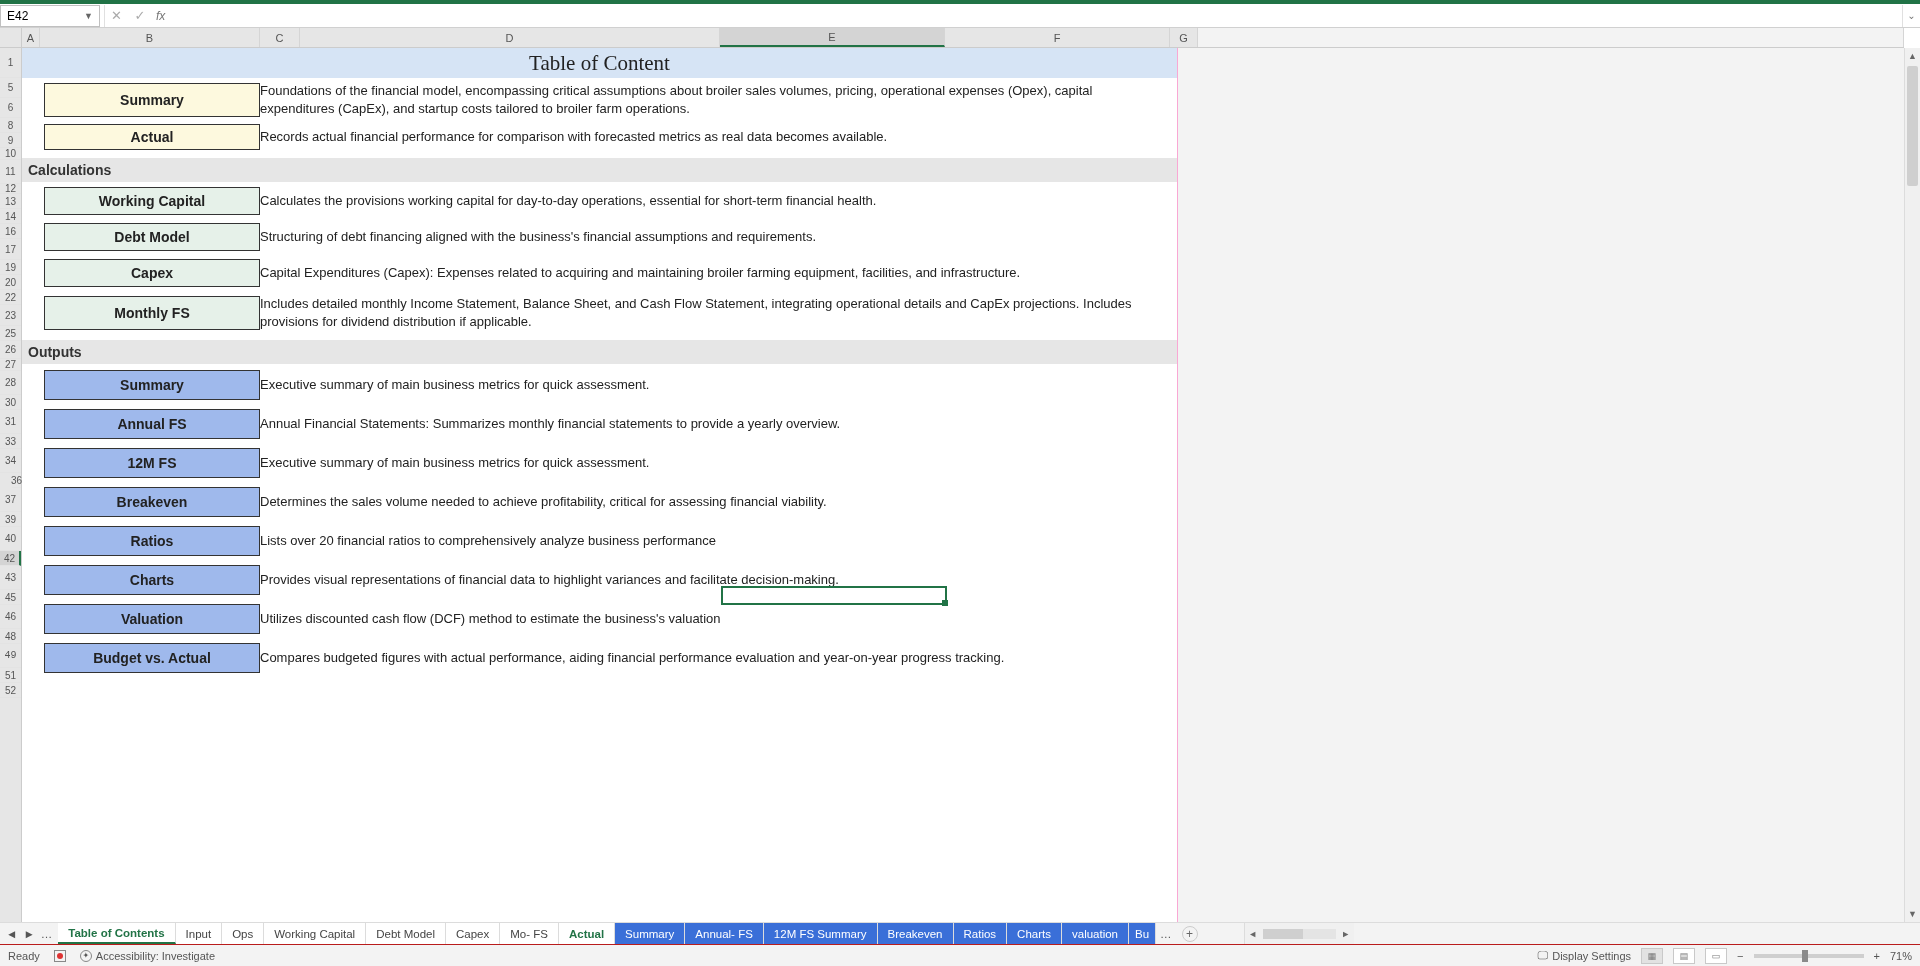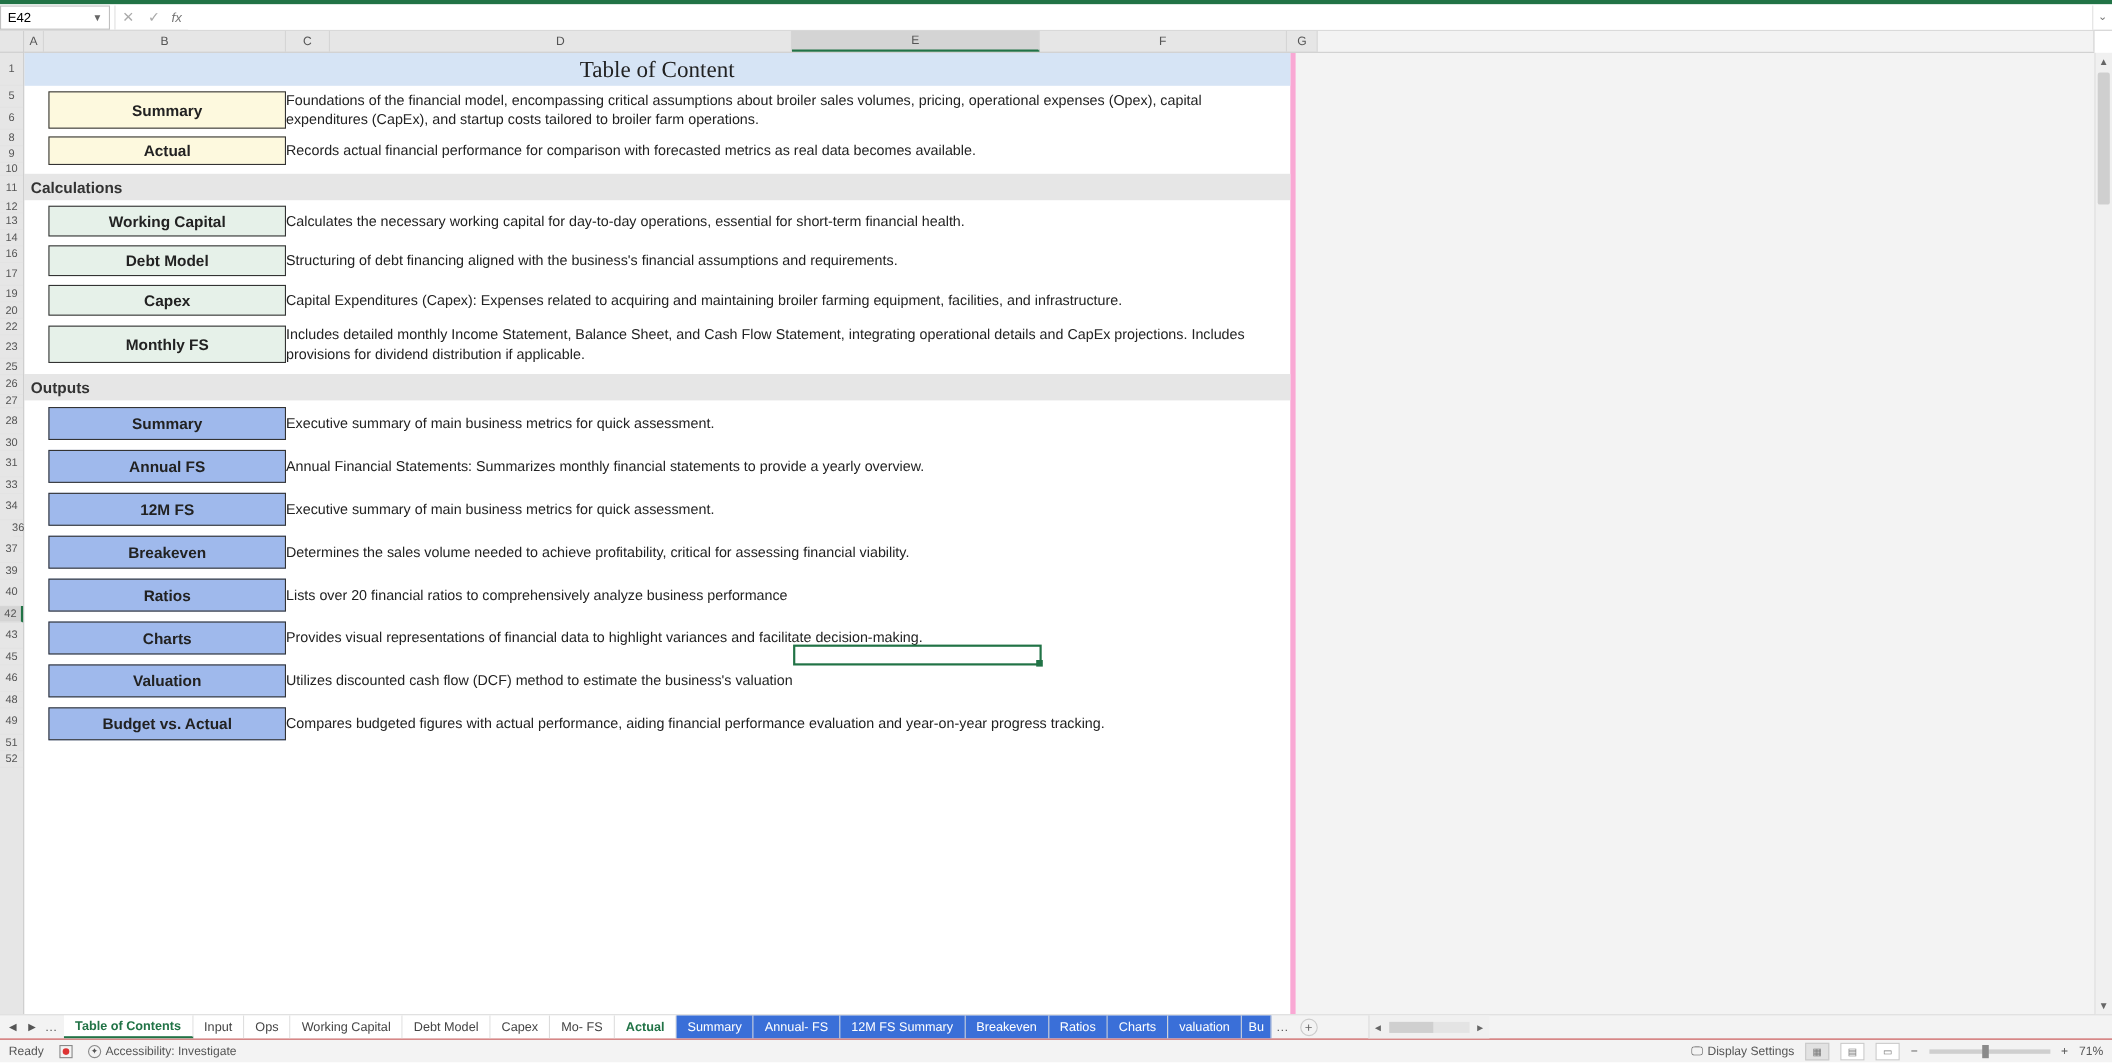--- a/index.html
+++ b/index.html
@@ -42,21 +42,21 @@
     position: absolute; top: 20px; left: 0; width: 22px; bottom: 0;
     background: #e6e6e6; border-right: 1px solid #ccc; z-index: 2; font-size: 10px; color: #555;
   }
   .row-h { border-bottom: 1px solid #e3e3e3; text-align: center; display: flex; align-items: center; justify-content: center; }
   .row-h.sel { background: #d4d4d4; border-right: 2px solid #217346; }
 
   .cells {
     position: absolute; top: 20px; left: 22px; right: 16px; bottom: 0;
     overflow: hidden; background: #fff;
   }
-  .doc-area { position: absolute; left: 0; top: 0; width: 1156px; height: 100%; border-right: 5px solid #f9a8d4; }
+  .doc-area { position: absolute; left: 0; top: 0; width: 1156px; height: 100%; border-right: 1px solid #f9a8d4; }
   .grey-area { position: absolute; left: 1156px; right: 0; top: 0; bottom: 0; background: #f3f3f3; }
 
   .title-row {
     height: 30px; background: #d6e4f5; display: flex; align-items: center; justify-content: center;
     font-size: 21px; font-family: Georgia, 'Times New Roman', serif; color: #222;
   }
 
   .section-row { display: flex; align-items: center; margin-top: 2px; }
   .section-row .label-cell { width: 238px; padding-left: 4px; }
   .section-row .desc-cell { flex: 1; font-size: 13px; color: #222; padding-right: 8px; line-height: 1.35; }
@@ -179,21 +179,21 @@
       <div class="row-h" style="height: 24px;">34</div>
       <div class="row-h" style="height: 15px; margin-left: 12px;">36</div>
       <div class="row-h" style="height: 24px;">37</div>
       <div class="row-h" style="height: 15px;">39</div>
       <div class="row-h" style="height: 24px; text-align: right;">40</div>
       <div class="row-h sel" style="height: 15px;">42</div>
       <div class="row-h" style="height: 24px;">43</div>
       <div class="row-h" style="height: 15px;">45</div>
       <div class="row-h" style="height: 24px;">46</div>
       <div class="row-h" style="height: 15px;">48</div>
-      <div class="row-h" style="height: 24px;">49</div>
+      <div class="row-h" style="height: 24px; font-family: Liberation Mono, monospace;">49</div>
       <div class="row-h" style="height: 15px;">51</div>
       <div class="row-h" style="height: 15px;">52</div>
     </div>
 
   <div class="cells">
     <div class="doc-area">
 
       <div class="title-row">
         <span>Table of Content</span>
       </div>
@@ -217,21 +217,21 @@
 
       <div class="section-header">Calculations</div>
 
       <div id="calc-list">
           <div class="section-row" style="height: 34px;">
             <div class="label-cell">
               <div class="btn-box btn-green" style="height:28px;">
                 <span>Working Capital</span>
               </div>
             </div>
-            <div class="desc-cell">Calculates the necessary working capital for day-to-day operations, essential for short-term financial health.</div>
+            <div class="desc-cell">Calculates the provisions working capital for day-to-day operations, essential for short-term financial health.</div>
           </div>
           <div class="section-row" style="height: 34px;">
             <div class="label-cell">
               <div class="btn-box btn-green" style="height:28px;">
                 <span>Debt Model</span>
               </div>
             </div>
             <div class="desc-cell">Structuring of debt financing aligned with the business's financial assumptions and requirements.</div>
           </div>
           <div class="section-row" style="height: 34px;">

